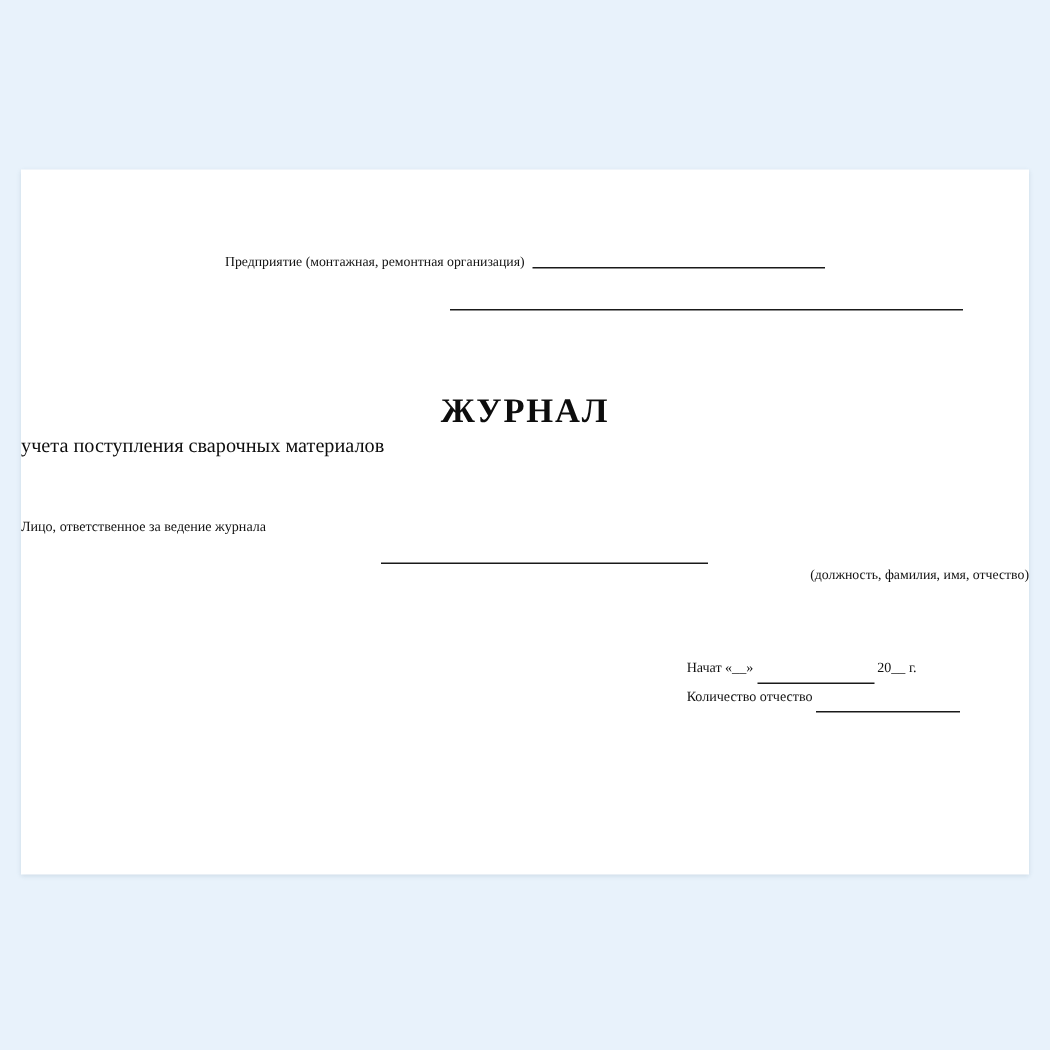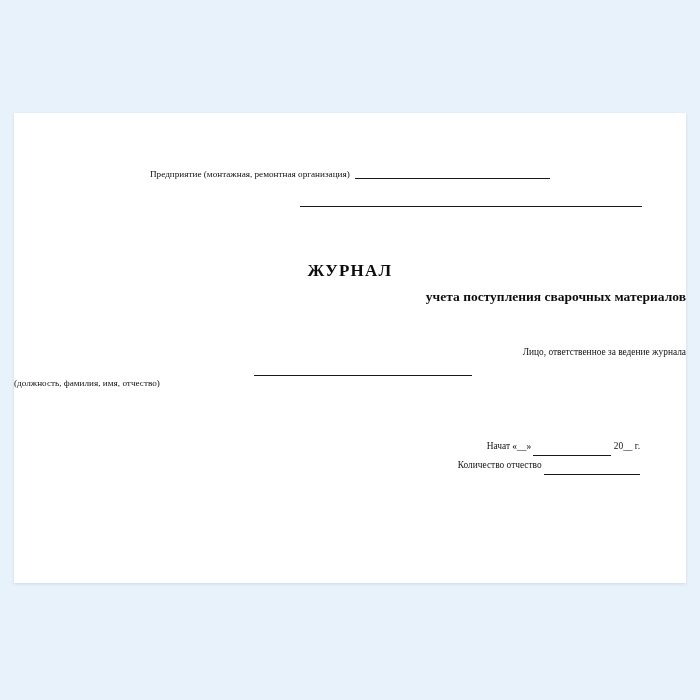--- a/index.html
+++ b/index.html
@@ -64,76 +64,76 @@
     border-bottom: 1px solid #1a1a1a;
   }
 
   
   .title-main {
     position: absolute;
     left: 0;
     right: 0;
     top: 148px;
     text-align: center;
-    font-size: 17px;
+    font-size: 23px;
     font-weight: bold;
     letter-spacing: 1.2px;
     color: #0d0d0d;
   }
   .title-sub {
     position: absolute;
     left: 0;
     right: 0;
     top: 176px;
-    text-align: right;
+    text-align: left;
     font-size: 13.5px;
-    font-weight: bold;
+    font-weight: normal;
     color: #0d0d0d;
   }
 
   
   .resp-label {
     position: absolute;
     left: 0;
-    right: 0;
+    right: 15px;
     top: 234px;
-    text-align: right;
+    text-align: left;
     font-size: 9.4px;
     color: #111;
   }
   .resp-rule {
     position: absolute;
     left: 240px;
     top: 262px;
     width: 218px;
     border-bottom: 1px solid #1a1a1a;
   }
   .resp-caption {
     position: absolute;
     left: 0;
     right: 0;
     top: 265px;
-    text-align: left;
+    text-align: right;
     font-size: 9.2px;
     color: #111;
   }
 
   
   .bottom-block {
     position: absolute;
     right: 46px;
     top: 324px;
     text-align: left;
     font-size: 9.4px;
     color: #111;
     line-height: 19px;
     white-space: nowrap;
   }
   .bottom-block div {
-    text-align: right;
+    text-align: left;
   }
   .fill-line {
     display: inline-block;
     border-bottom: 1px solid #1a1a1a;
     height: 9px;
     vertical-align: bottom;
   }
   .fl-med { width: 78px; }
   .fl-long { width: 96px; }
 </style>

